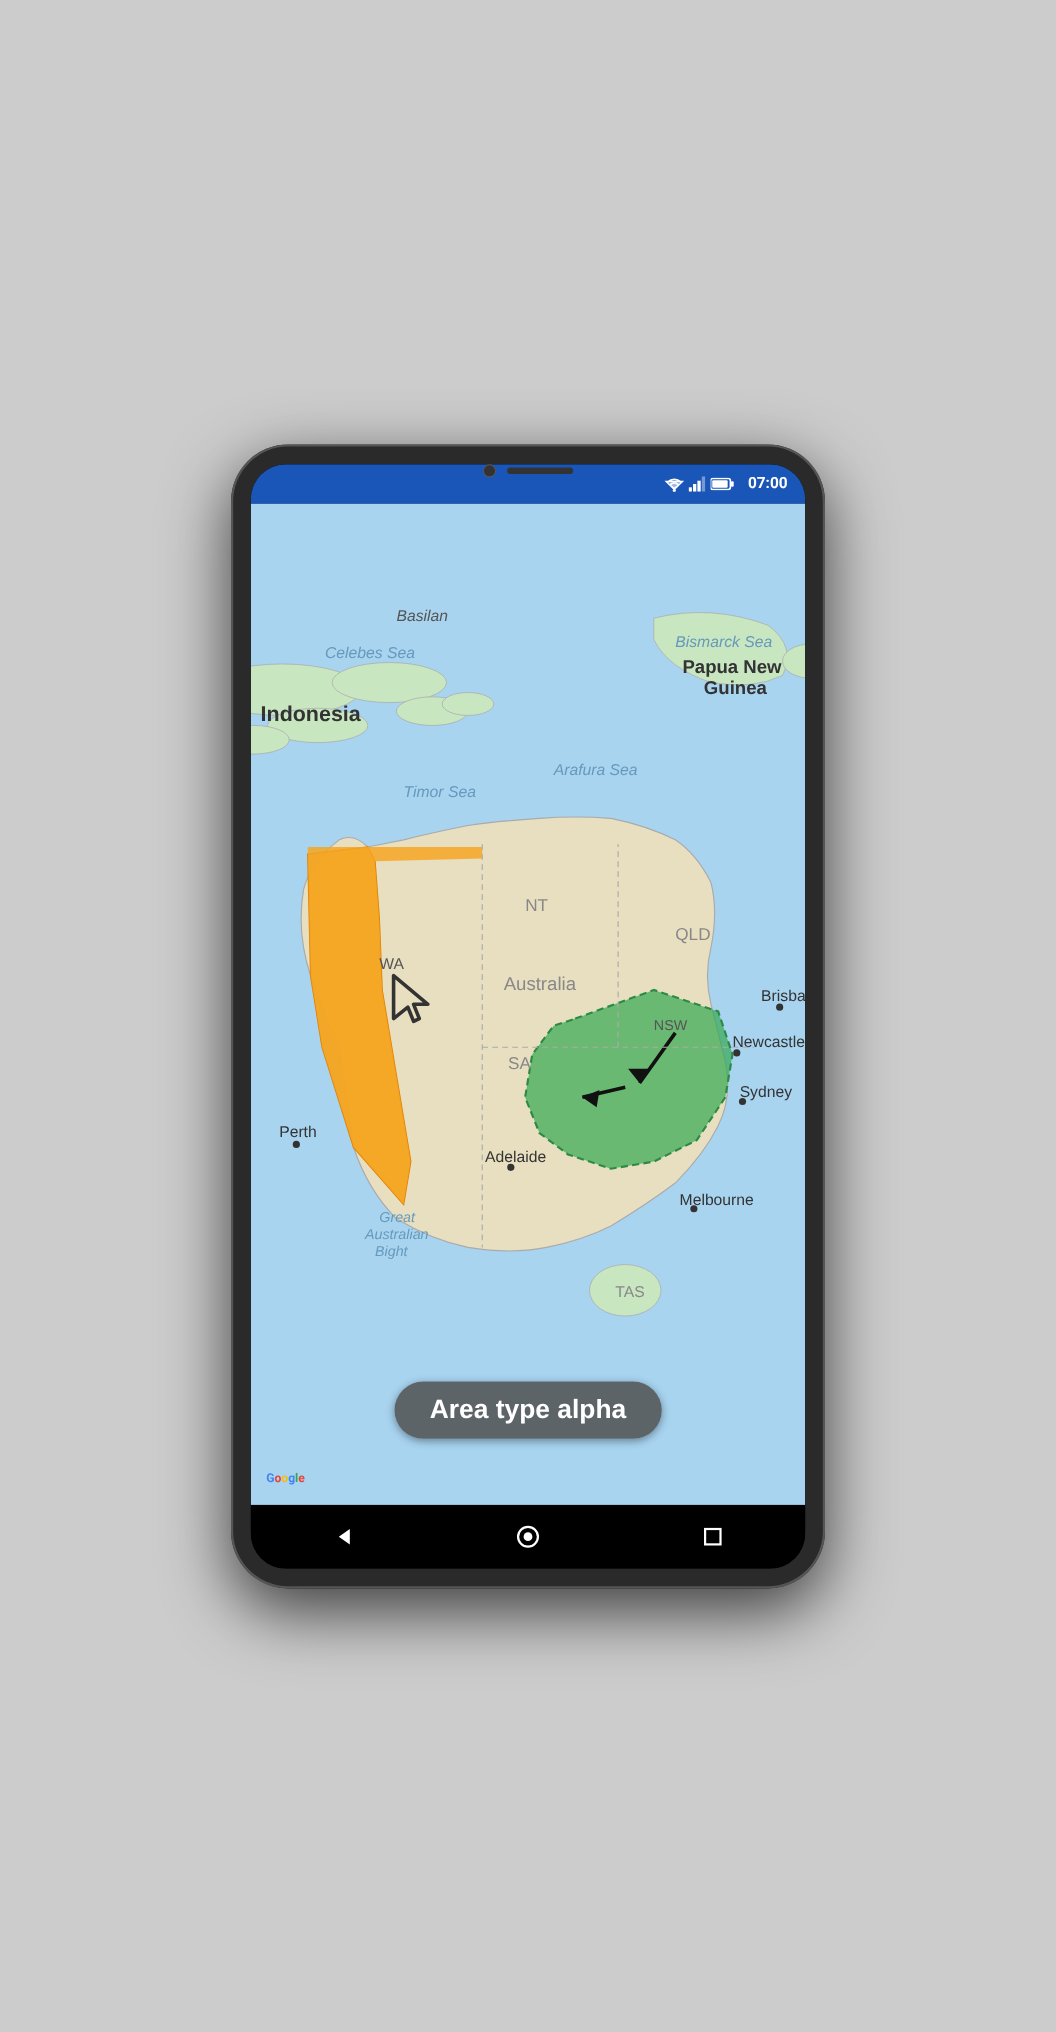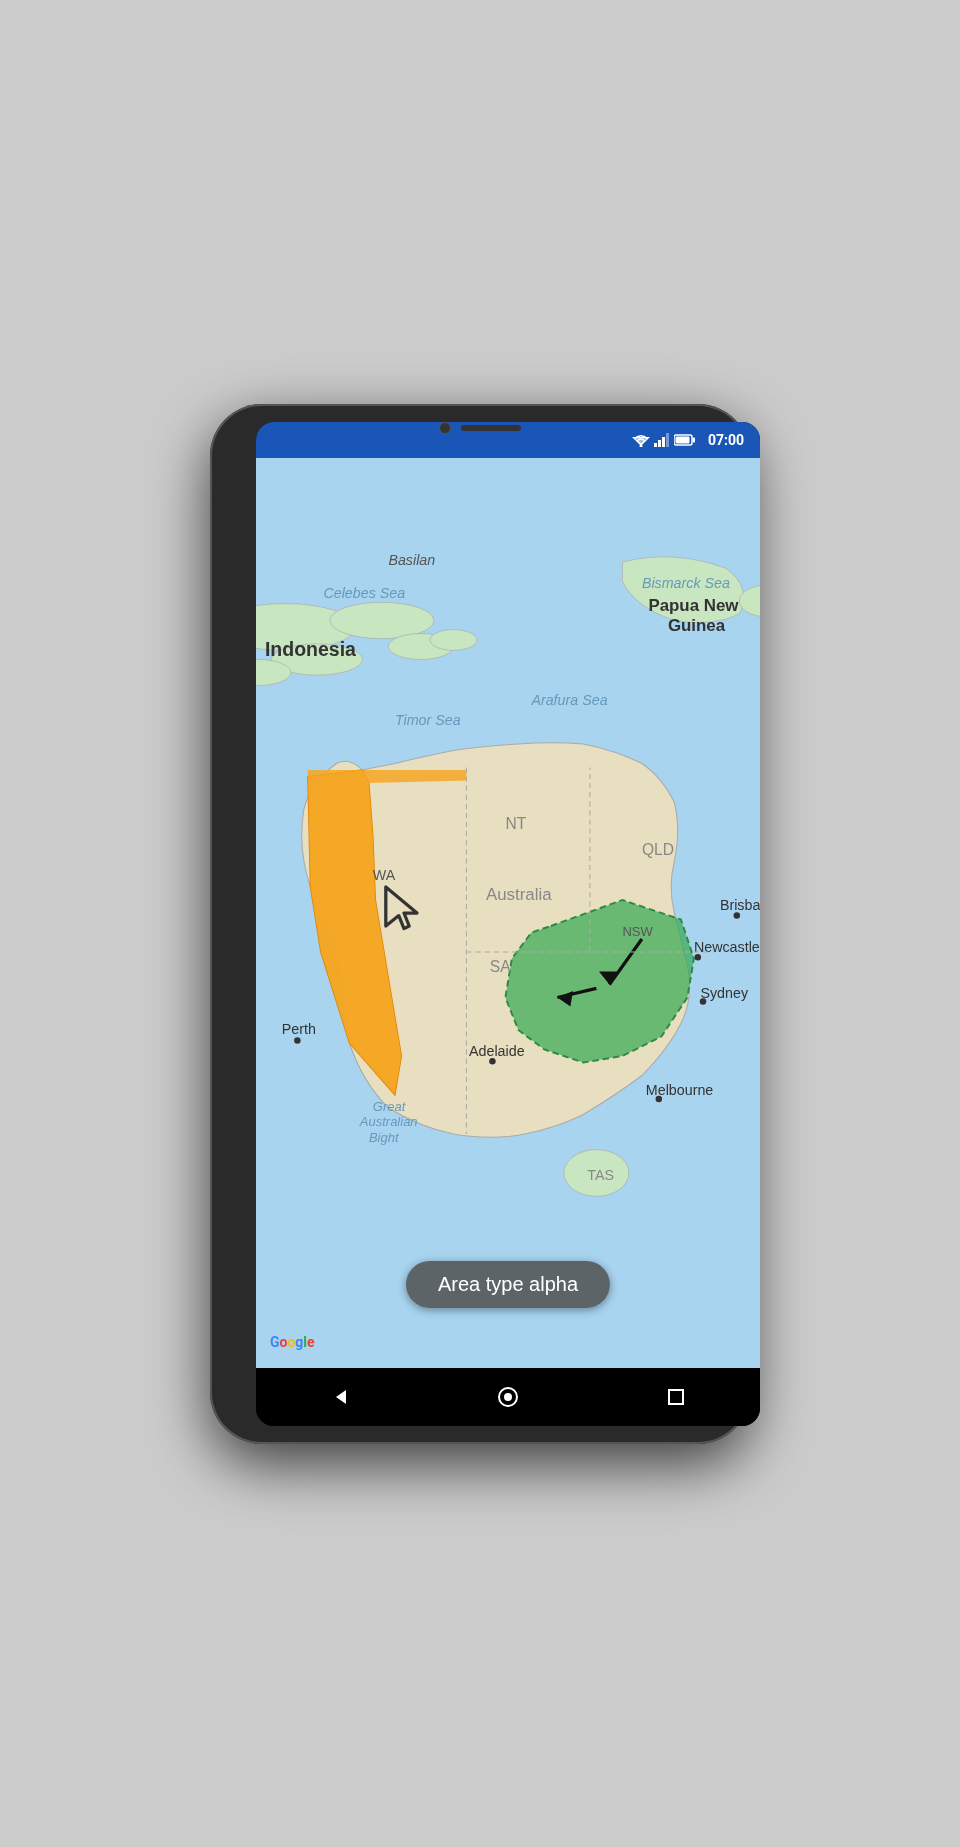--- a/index.html
+++ b/index.html
@@ -19,25 +19,24 @@
       border-radius: 52px;
       padding: 18px;
       box-shadow: 0 20px 60px rgba(0,0,0,0.7), inset 0 0 0 2px #555;
       position: relative;
     }
 
     .phone-inner {
       width: 100%;
       height: 100%;
       background: #000;
-      border-radius: 18px;
+      border-radius: 32px;
       overflow: hidden;
       display: flex;
       flex-direction: column;
-      margin-left: 28px;
     }
 
     
     .status-bar {
       background: #1a56b8;
       height: 36px;
       display: flex;
       align-items: center;
       justify-content: flex-end;
       padding: 0 16px;
@@ -88,33 +87,33 @@
     .area-button {
       position: absolute;
       bottom: 60px;
       left: 50%;
       transform: translateX(-50%);
       background: rgba(80, 80, 80, 0.85);
       color: white;
       border: none;
       border-radius: 30px;
       padding: 12px 32px;
-      font-size: 20px;
-      font-weight: 400;
+      font-size: 24px;
+      font-weight: 700;
       cursor: pointer;
       white-space: nowrap;
       box-shadow: 0 2px 8px rgba(0,0,0,0.4);
     }
 
     
     .google-logo {
       position: absolute;
       bottom: 18px;
       left: 14px;
-      font-size: 14px;
+      font-size: 11px;
       font-weight: bold;
     }
     .g-blue { color: #4285F4; }
     .g-red { color: #EA4335; }
     .g-yellow { color: #FBBC05; }
     .g-green { color: #34A853; }
 
     
     .nav-bar {
       background: #000;

